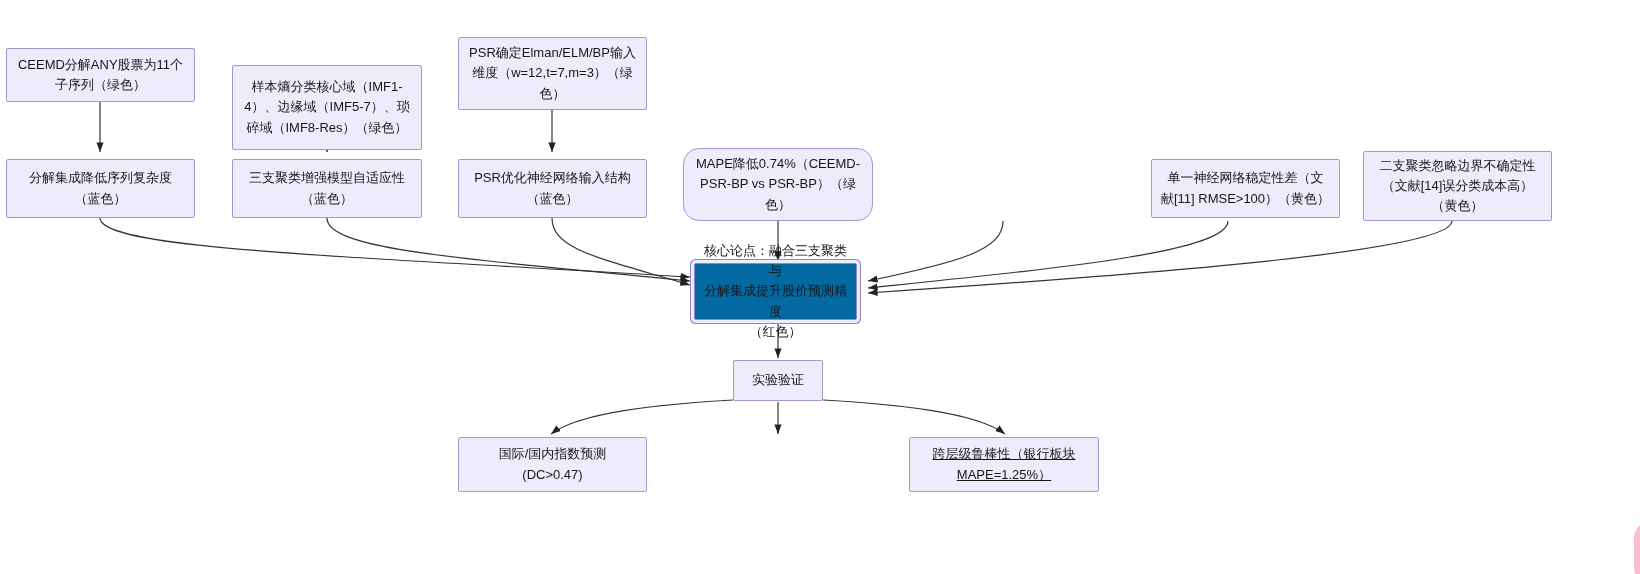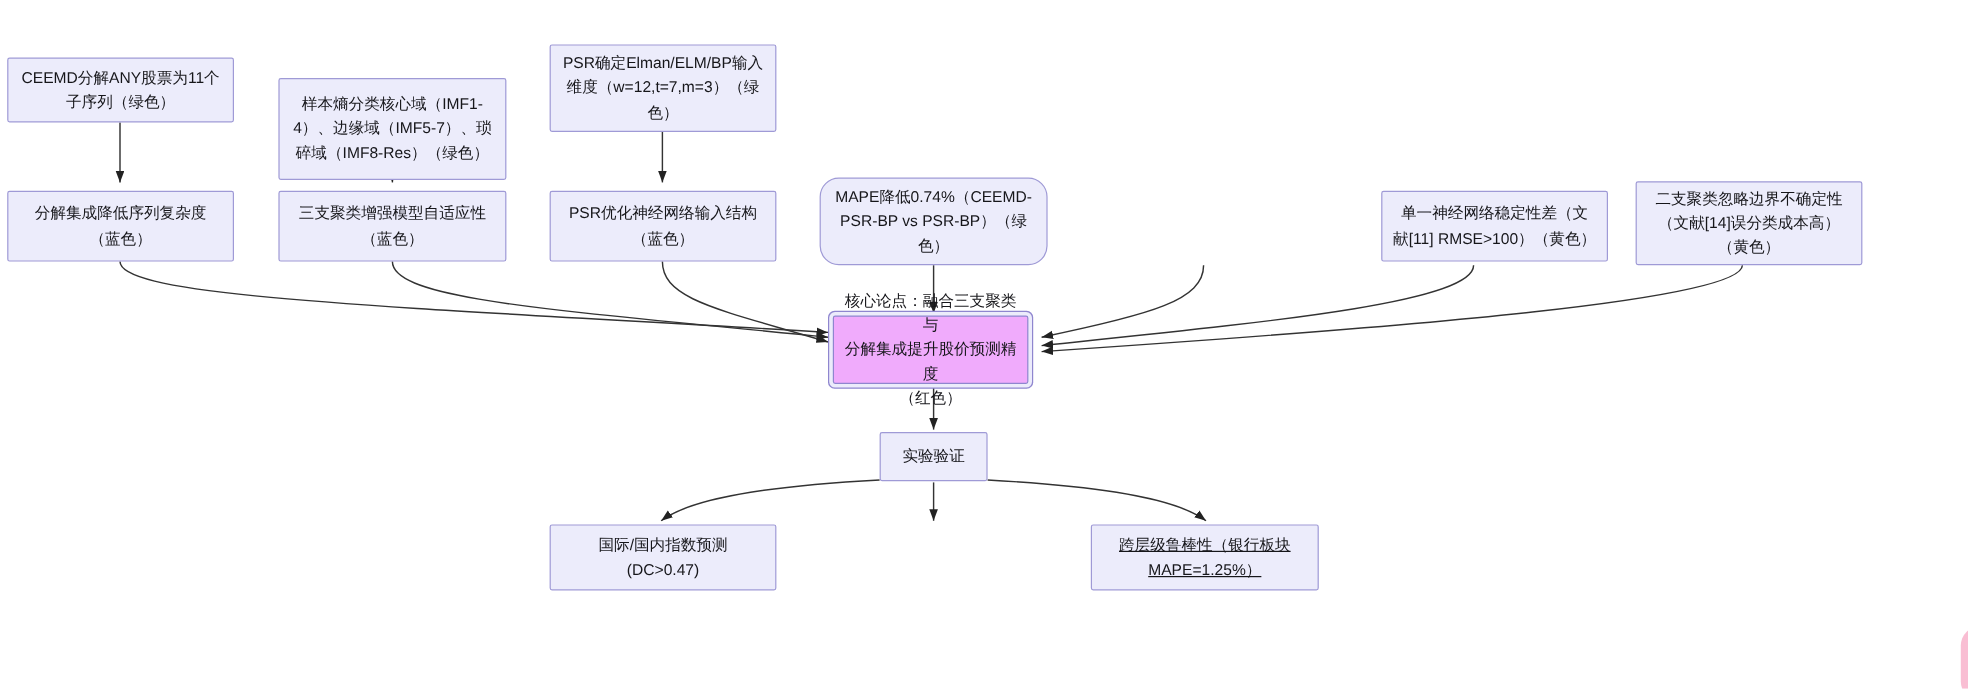--- a/index.html
+++ b/index.html
@@ -43,21 +43,21 @@
     z-index: 2;
   }
   .node .label {
     display: block;
     width: 100%;
     white-space: pre-line;
   }
   .node.core {
     border: 1px solid #8f86cf;
     box-shadow: 0 0 0 3px #ececfb, 0 0 0 4px #8f86cf;
-    background: #f0abfc;
+    background: #0369a1;
   }
   .watermark {
     position: absolute;
     right: -8px;
     bottom: -10px;
     width: 62px;
     height: 62px;
     border-radius: 16px;
     background: #f7a8c4;
     opacity: 0.75;

